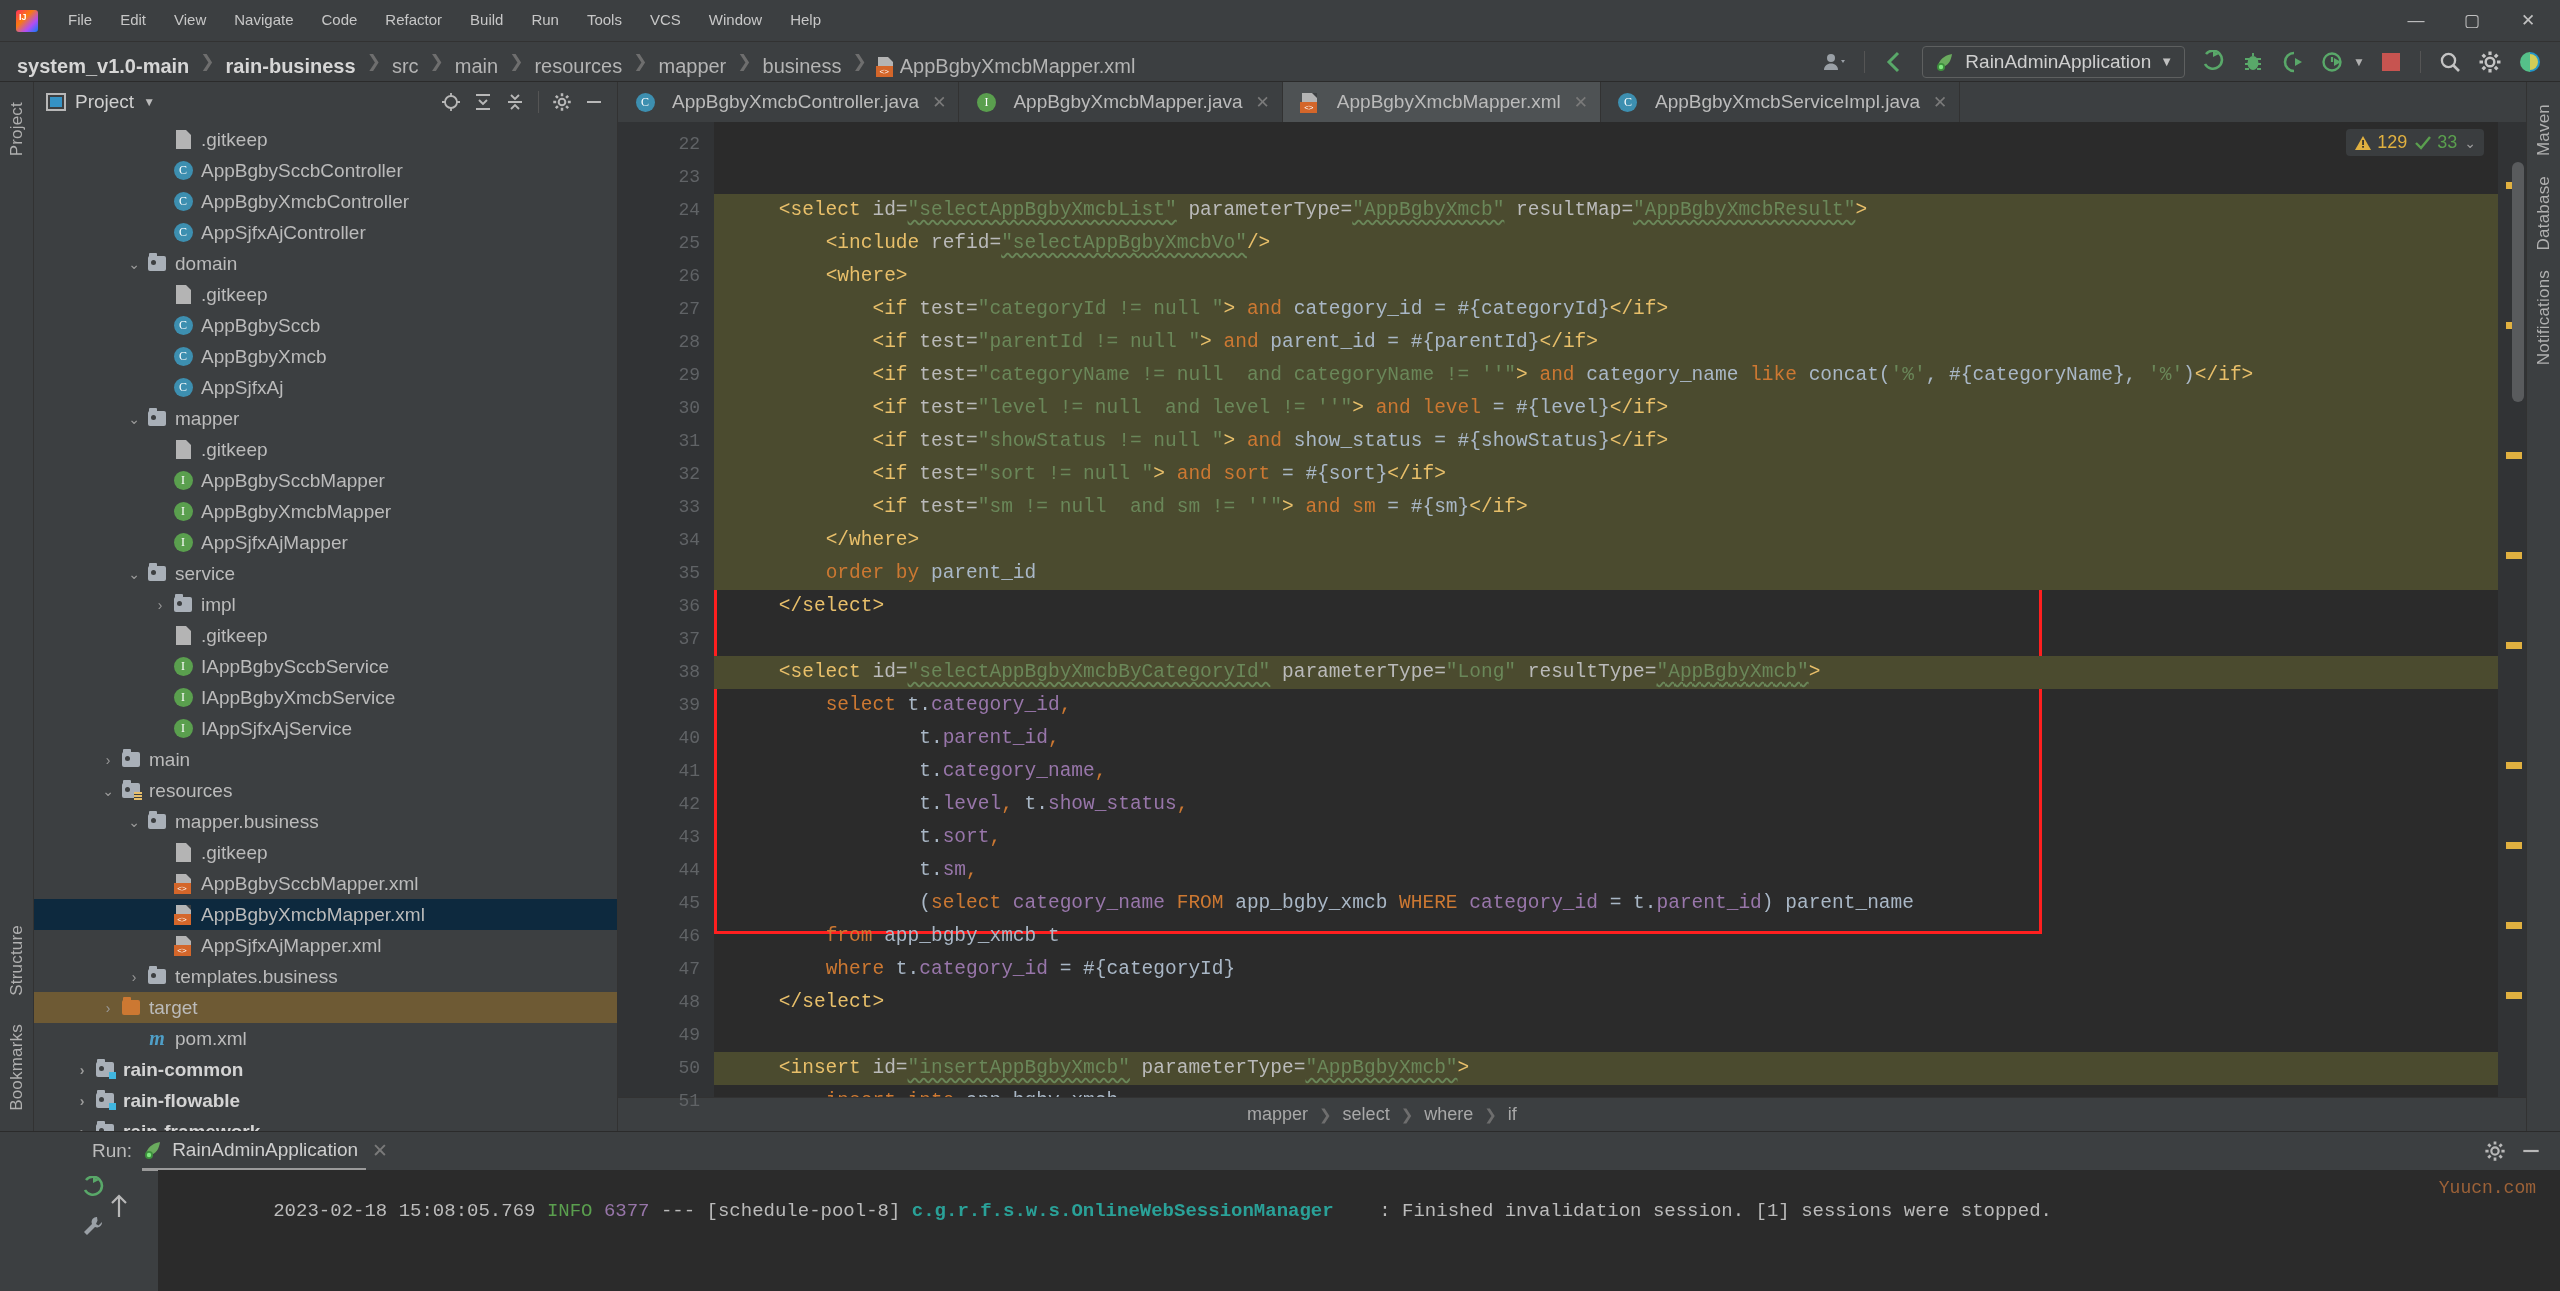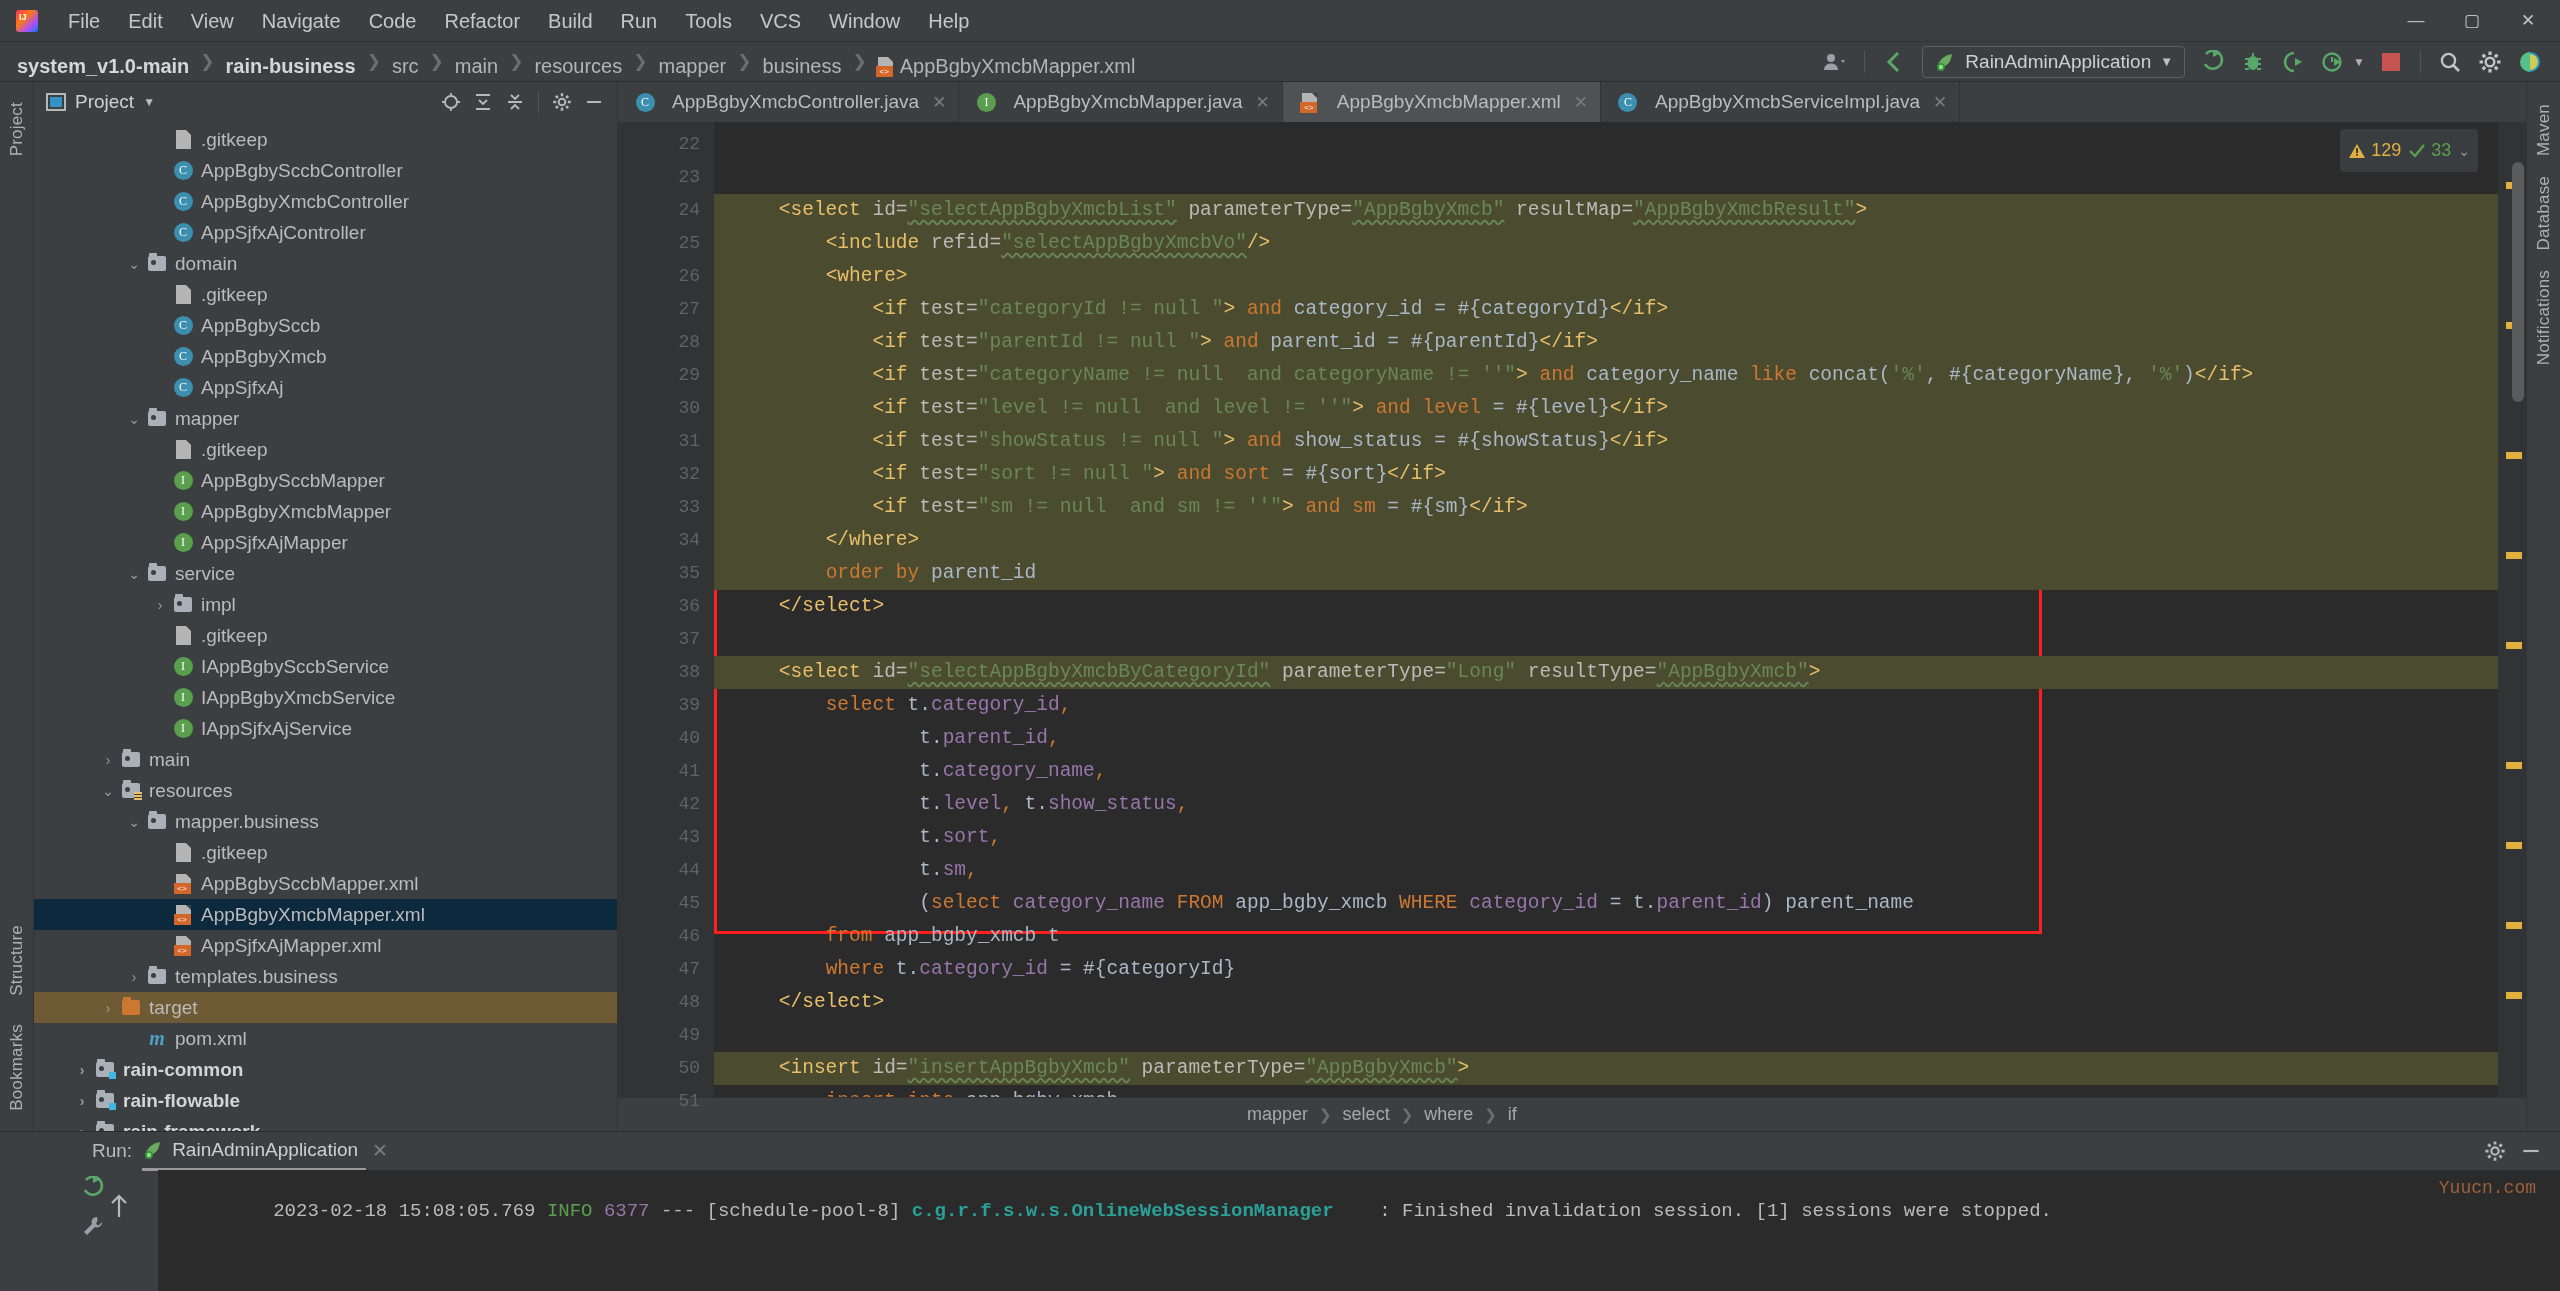--- a/index.html
+++ b/index.html
@@ -21,21 +21,21 @@
     width: 22px; height: 22px; margin-left: 16px; margin-right: 16px;
     border-radius: 3px; flex: none; position: relative;
     background: linear-gradient(135deg,#fe315d 0%, #f97a12 38%, #b24df5 70%, #087cfa 100%);
   }
   .ij-logo::after {
     content: "IJ"; position: absolute; left: 3px; top: 2px;
     font-size: 9px; color: #fff; font-family: "Liberation Sans", sans-serif; font-weight: bold;
   }
   .menu { display: flex; align-items: center; gap: 0; }
   .menu-item {
-    padding: 4px 14px; font-size: 20px; color: #c7c7c7; cursor: default;
+    padding: 4px 14px; font-size: 15px; color: #c7c7c7; cursor: default;
     line-height: 1.1;
   }
   .win-title {
     position: absolute; left: 0; right: 0; text-align: center;
     font-size: 20px; color: #9a9a9a; pointer-events: none;
   }
   .win-controls {
     margin-left: auto; display: flex; align-items: center; gap: 0; padding-right: 4px;
   }
   .wc { width: 56px; height: 40px; display: flex; align-items: center; justify-content: center;
@@ -162,22 +162,22 @@
   .mk { position: absolute; right: 4px; width: 16px; height: 7px; }
   .scrollthumb { position: absolute; right: 2px; width: 12px; background: #595b5d; border-radius: 6px;}
 
   .rightrail {
     width: 34px; background: #3c3f41; flex: none; border-left: 1px solid #323232;
     display: flex; flex-direction: column; align-items: center;
   }
 
   
   .inspect {
-    position: absolute; top: 7px; right: 48px; display: flex; align-items: center; gap: 7px;
-    background: #3a3d3f; border-radius: 4px; padding: 11px 8px; font-size: 18px; z-index: 5;
+    position: absolute; top: 7px; right: 42px; display: flex; align-items: center; gap: 7px;
+    background: #3a3d3f; border-radius: 4px; padding: 3px 8px; font-size: 18px; z-index: 5;
   }
   .inspect .warn { color: #e0b040; display:flex; align-items:center; gap:5px;}
   .inspect .ok   { color: #5a9f4e; display:flex; align-items:center; gap:5px;}
   .inspect .chev { color: #9a9a9a; font-size: 14px;}
 
   
   .ed-crumbs {
     height: 34px; background: #3c3f41; display: flex; align-items: center;
     padding-left: 626px; font-size: 18px; color: #a8a8a8; flex: none; gap: 0;
     border-top: 1px solid #323232;

